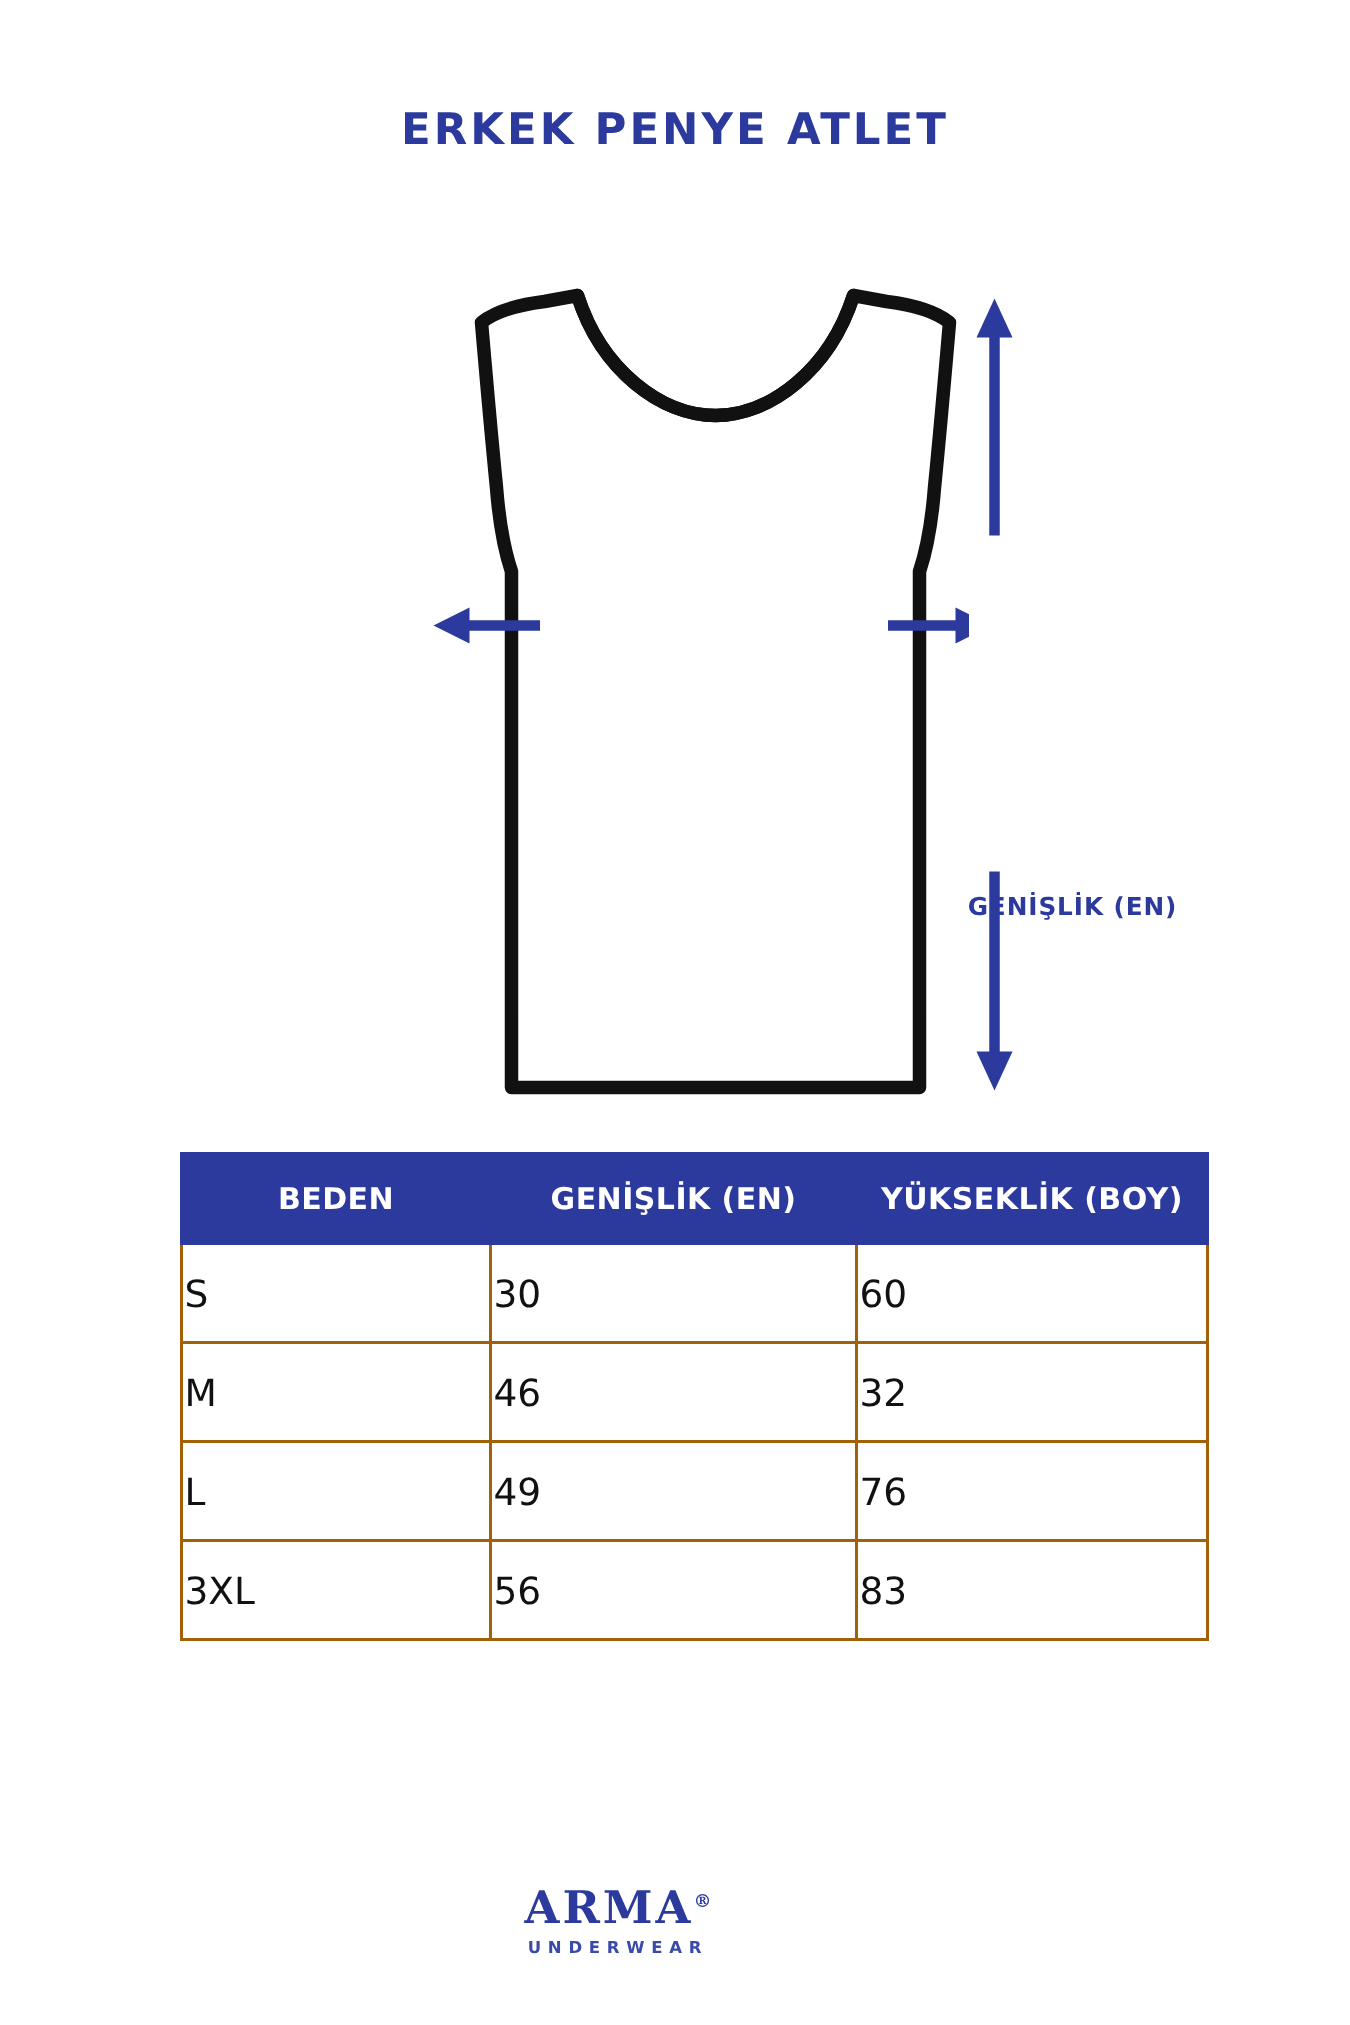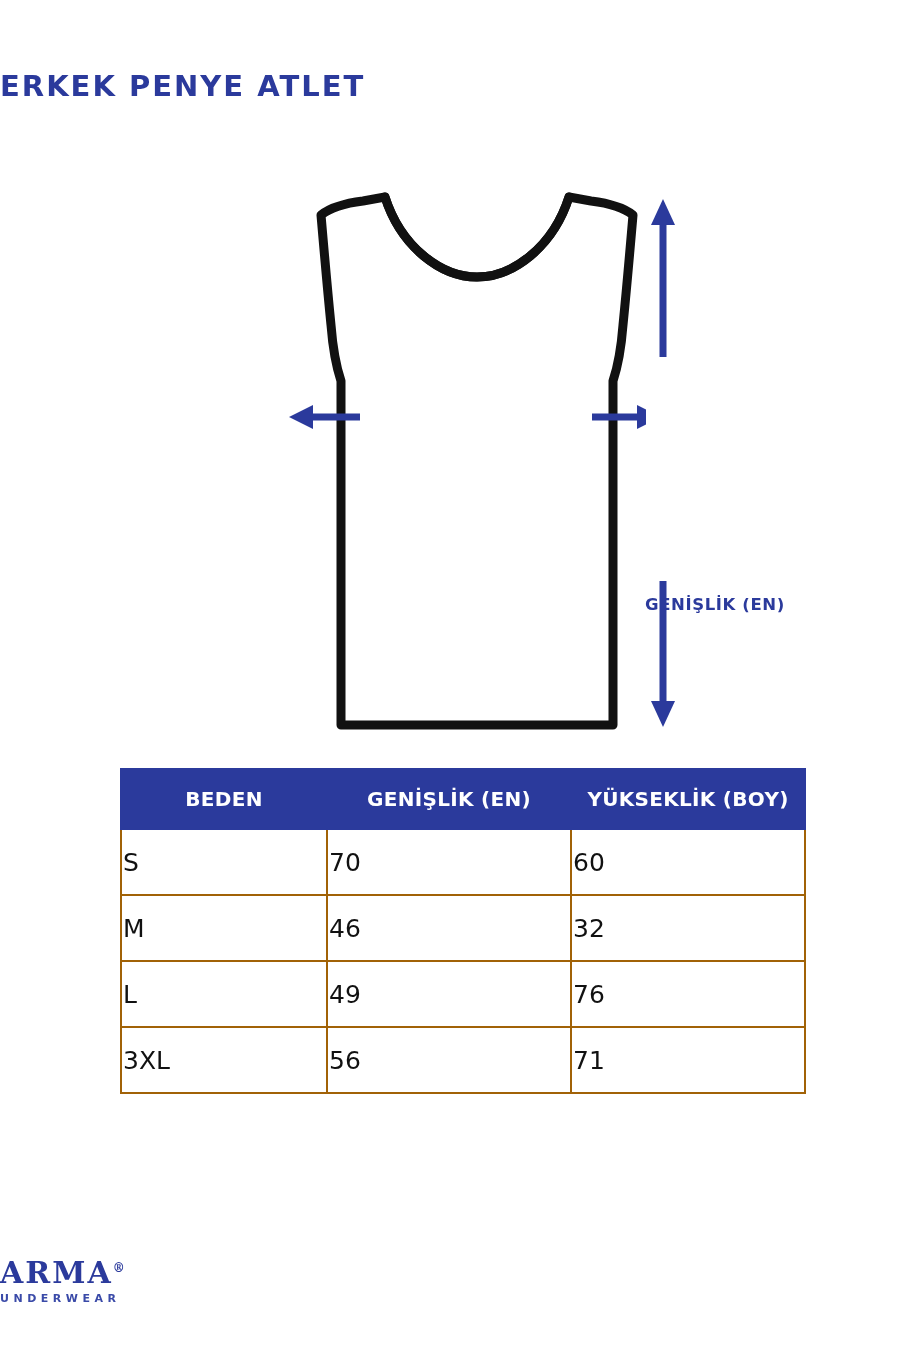--- a/index.html
+++ b/index.html
@@ -19,21 +19,21 @@
     width: 900px;
     height: 1350px;
   }
 
   
   .title-block {
     position: absolute;
     top: 68px;
     left: 0;
     width: 900px;
-    text-align: left;
+    text-align: center;
     color: #2b3a9c;
     font-family: "DejaVu Sans", sans-serif;
     font-weight: bold;
     letter-spacing: 2px;
     line-height: 1.28;
   }
   .title-line {
     font-size: 29px;
     display: block;
   }
@@ -98,21 +98,21 @@
   .col-beden { width: 202px; }
   .col-en    { width: 240px; }
   .col-boy   { width: 230px; }
 
   
   .footer {
     position: absolute;
     top: 1255px;
     left: 0;
     width: 824px;
-    text-align: left;
+    text-align: center;
     color: #2b3a9c;
   }
   .logo-main {
     font-family: "DejaVu Serif", serif;
     font-size: 30px;
     letter-spacing: 2px;
     font-weight: bold;
     position: relative;
     display: inline-block;
   }
@@ -182,37 +182,37 @@
     <thead>
       <tr>
         <th class="col-beden">BEDEN</th>
         <th class="col-en">GENİŞLİK (EN)</th>
         <th class="col-boy">YÜKSEKLİK (BOY)</th>
       </tr>
     </thead>
     <tbody>
       <tr>
         <td>S</td>
-        <td>70</td>
+        <td>30</td>
         <td>60</td>
       </tr>
       <tr>
         <td>M</td>
         <td>46</td>
         <td>32</td>
       </tr>
       <tr>
         <td>L</td>
         <td>49</td>
         <td>76</td>
       </tr>
       <tr>
         <td>3XL</td>
         <td>56</td>
-        <td>71</td>
+        <td>83</td>
       </tr>
     </tbody>
   </table>
 
   <div class="footer">
     <div class="logo-main">
       <span>ARMA</span><span class="logo-reg">®</span>
       <span class="logo-sub">UNDERWEAR</span>
     </div>
   </div>

